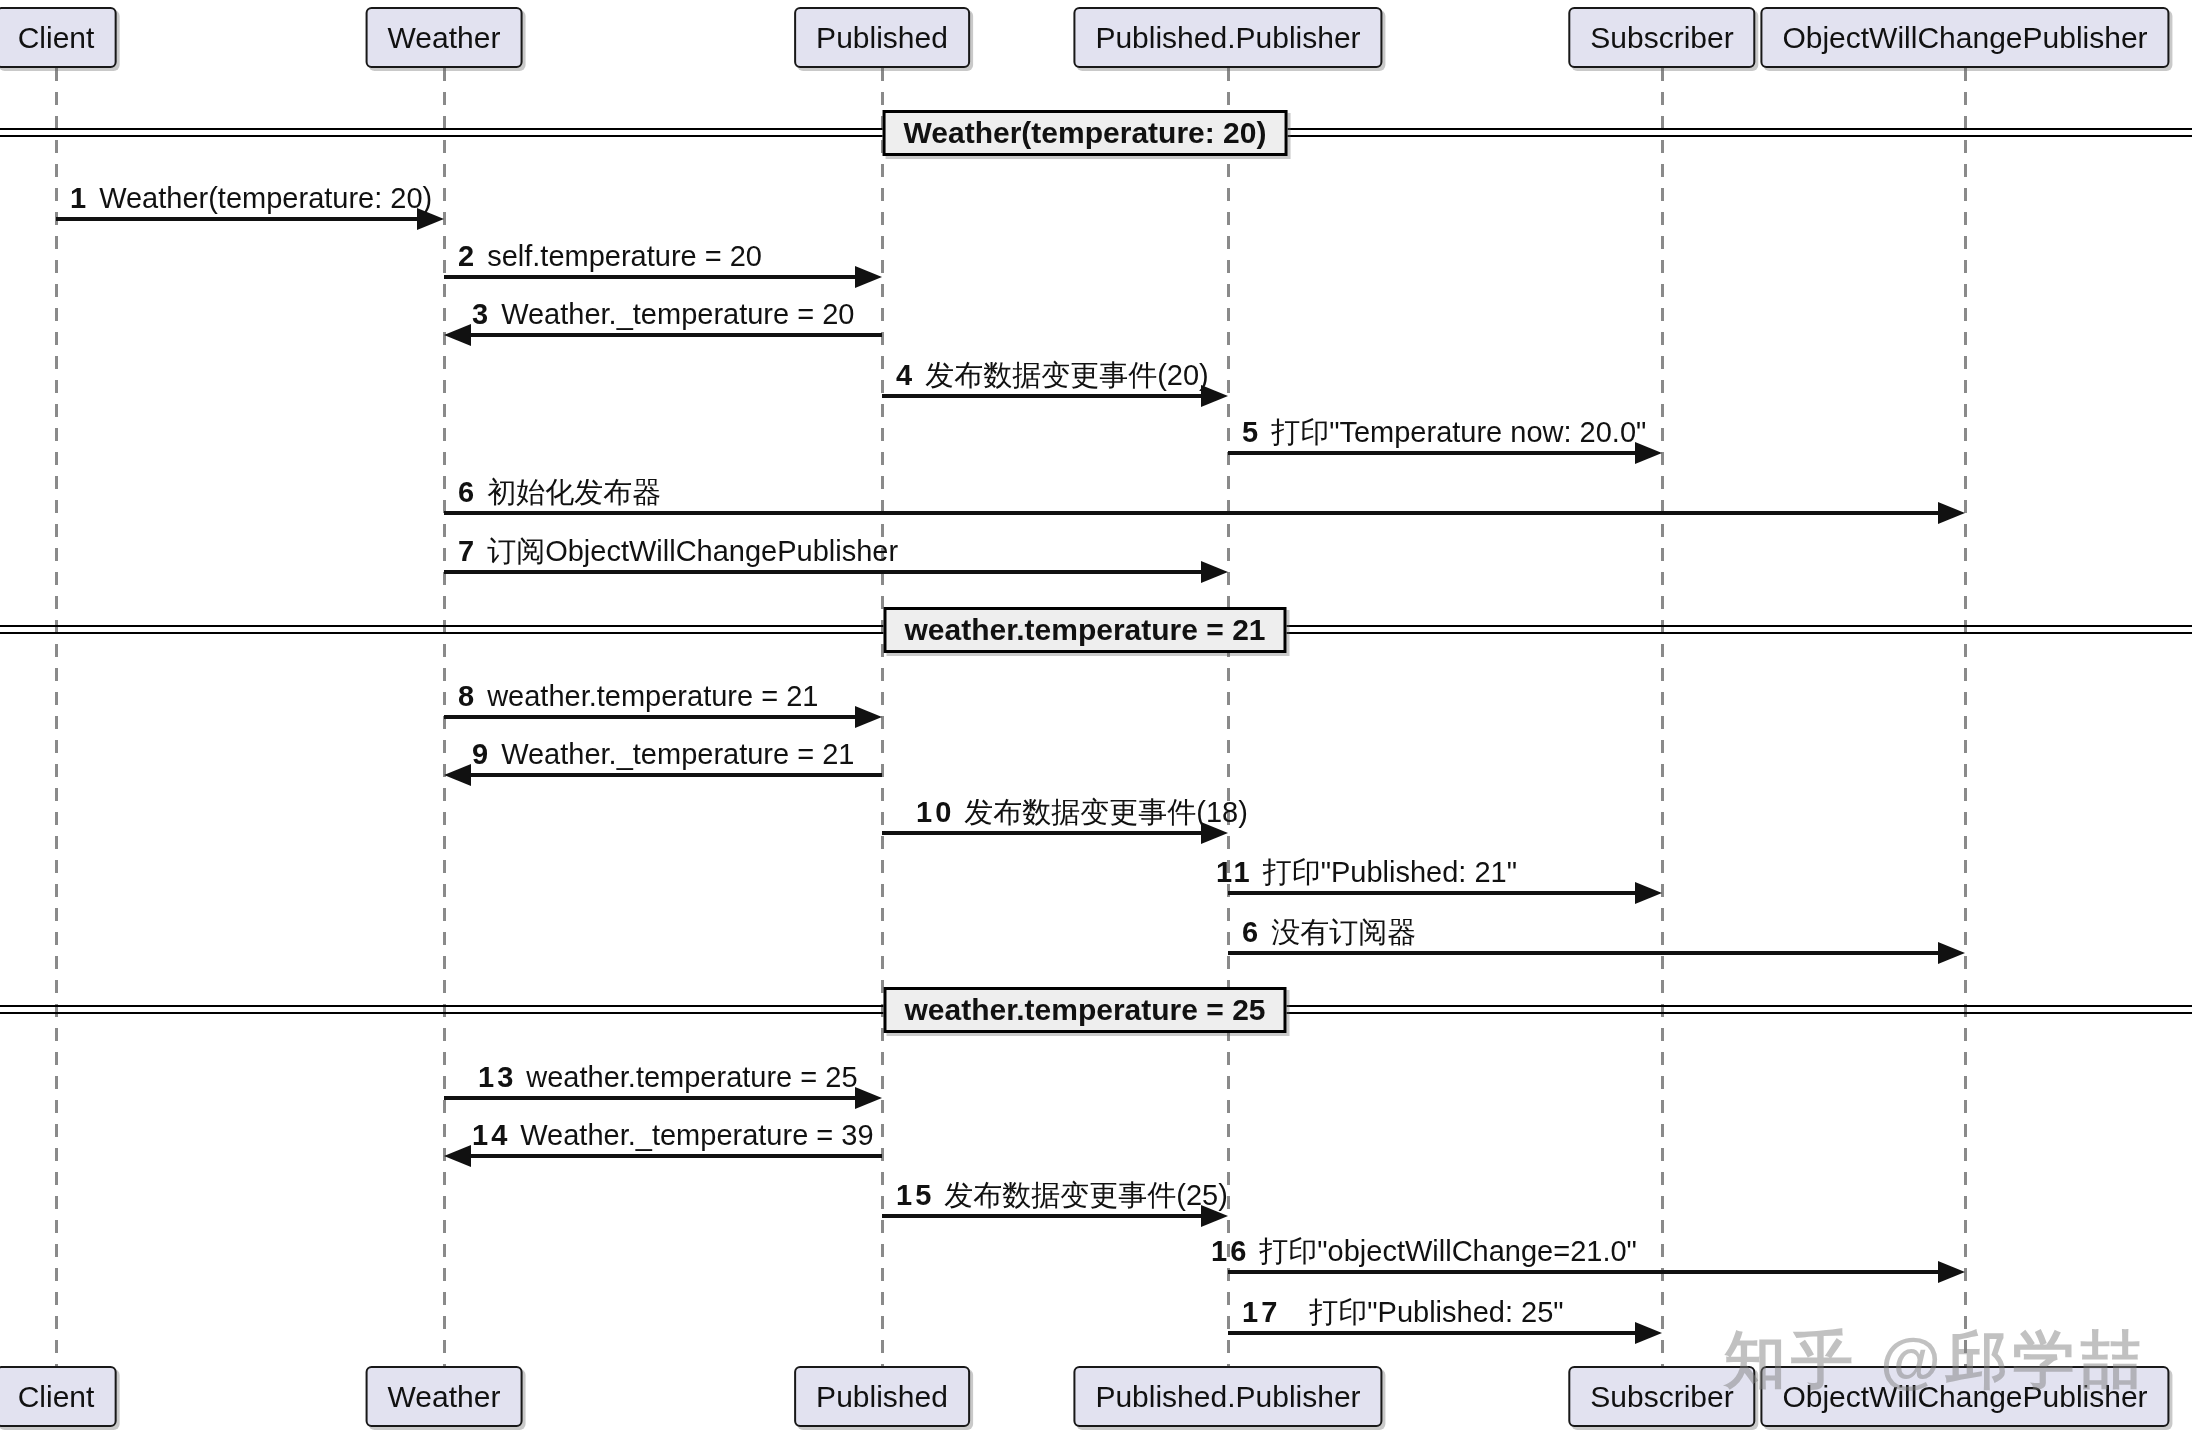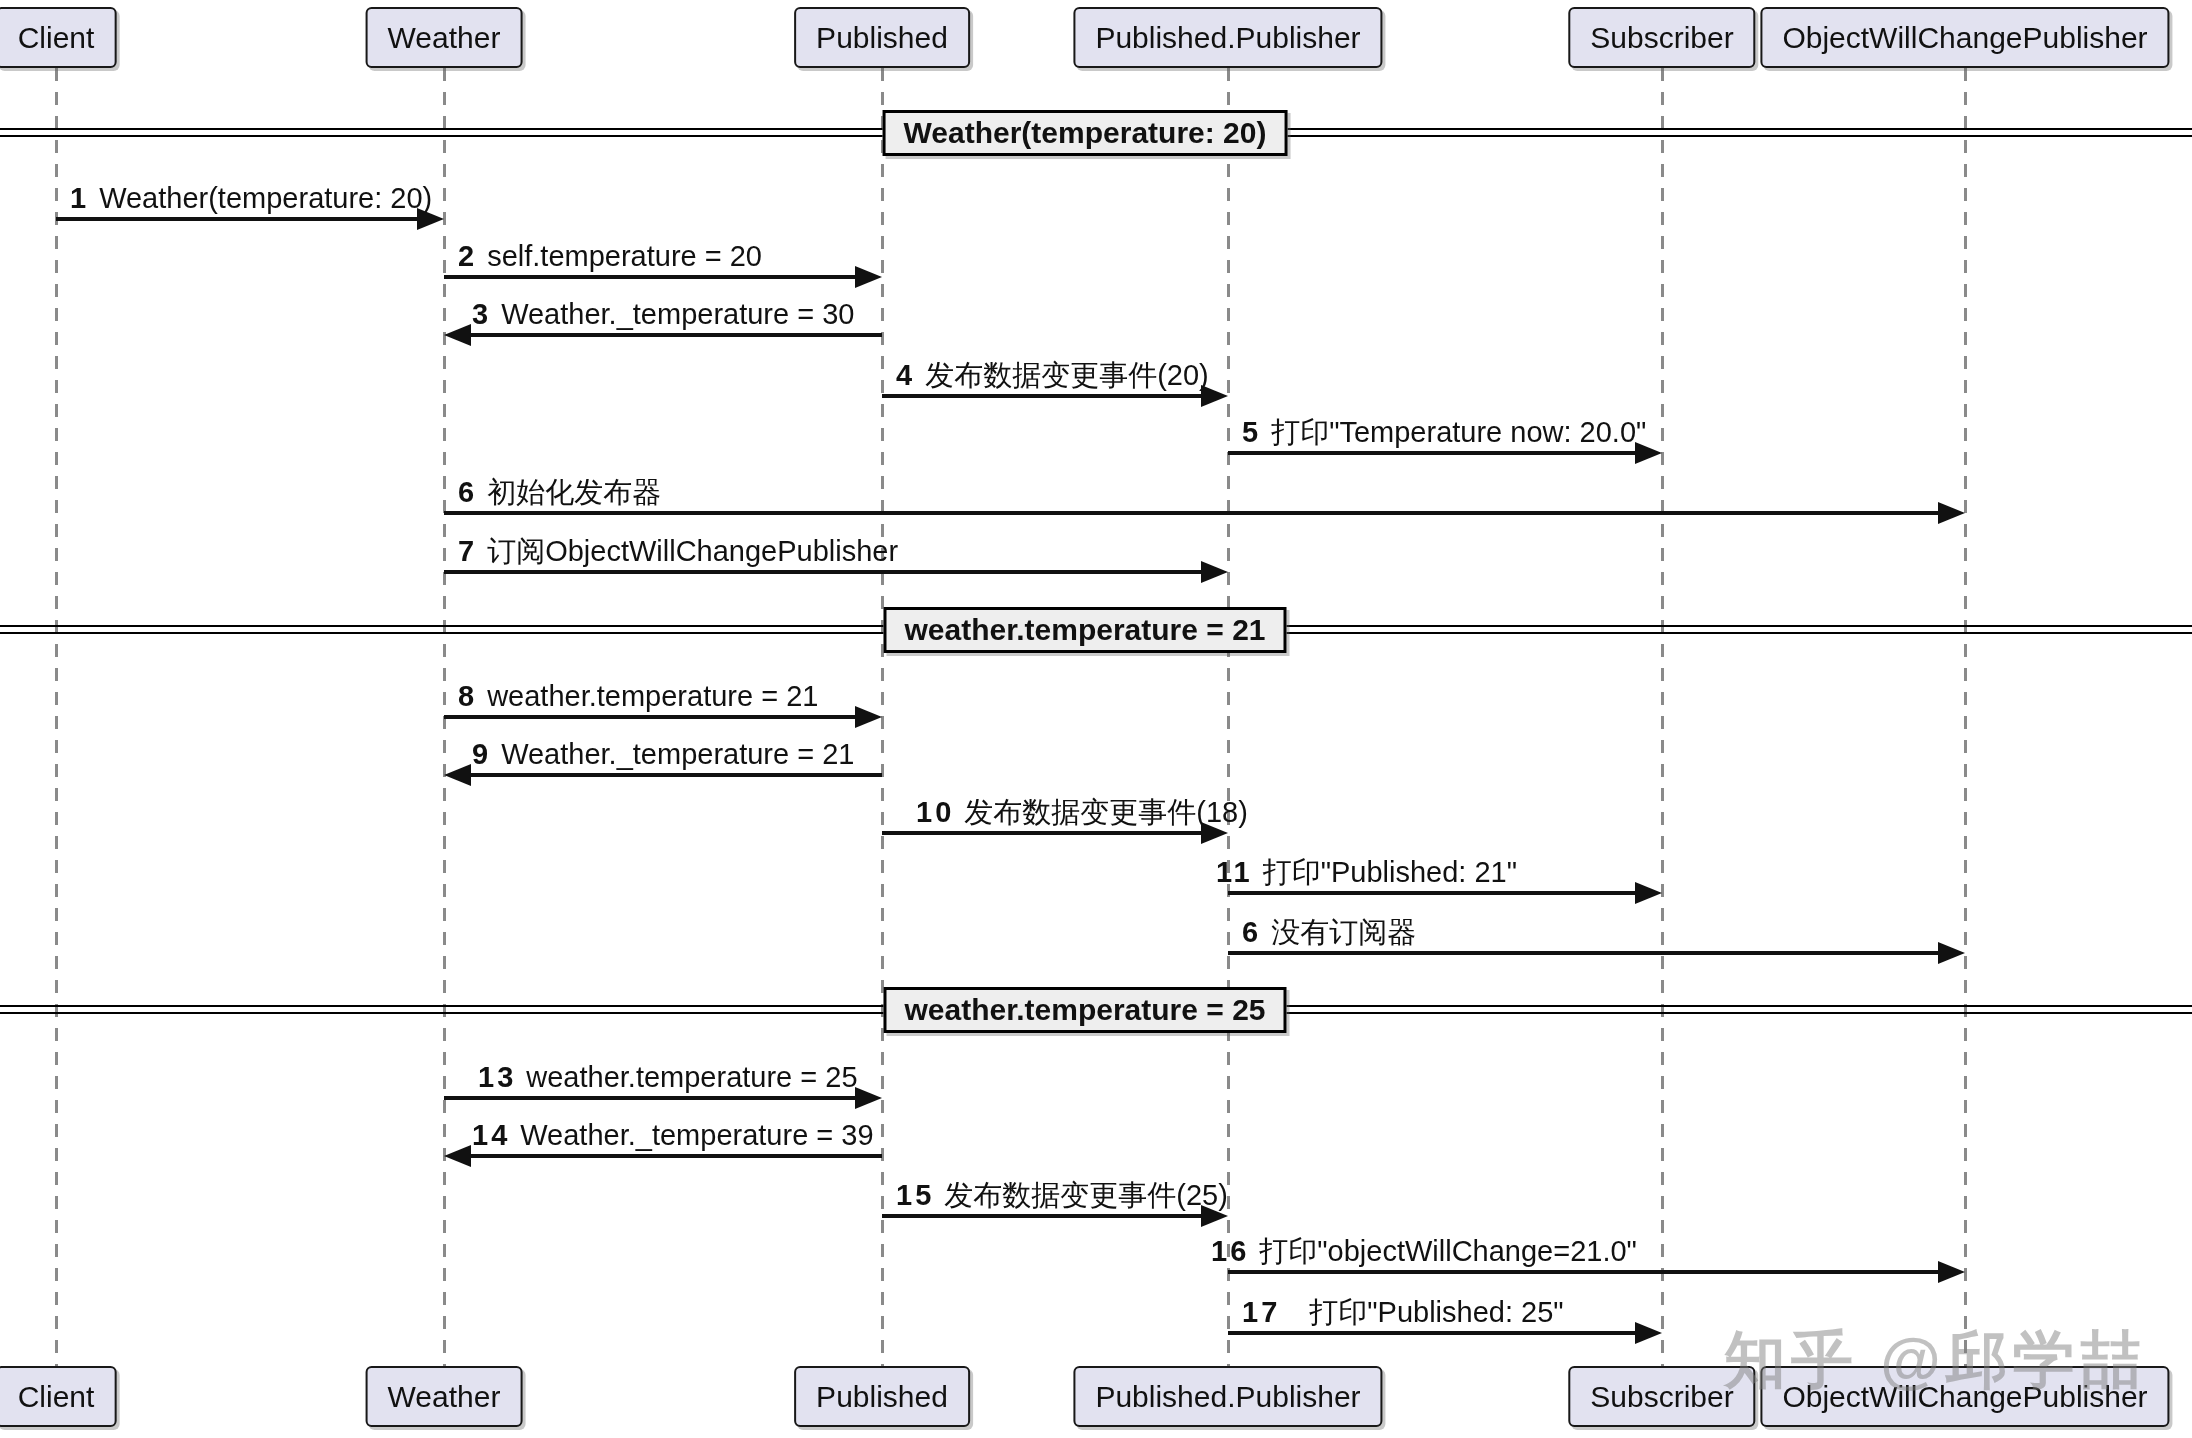--- a/index.html
+++ b/index.html
@@ -79,21 +79,21 @@
       <div class="msg-label" style="left: 458px; top: 231px;">
         <span class="msg-num">2</span>
         <span>self.temperature = 20</span>
       </div>
     </div>
     <div>
       <div class="msg-line" style="left: 470px; width: 412px; top: 333px;"></div>
       <div class="msg-head left" style="left: 444px; top: 324px;"></div>
       <div class="msg-label" style="left: 472px; top: 289px;">
         <span class="msg-num">3</span>
-        <span>Weather._temperature = 30</span>
+        <span>Weather._temperature = 20</span>
       </div>
     </div>
     <div>
       <div class="msg-line" style="left: 882px; width: 320px; top: 394px;"></div>
       <div class="msg-head right" style="left: 1201px; top: 385px;"></div>
       <div class="msg-label" style="left: 896px; top: 350px;">
         <span class="msg-num">4</span>
         <span>发布数据变更事件(20)</span>
       </div>
     </div>

